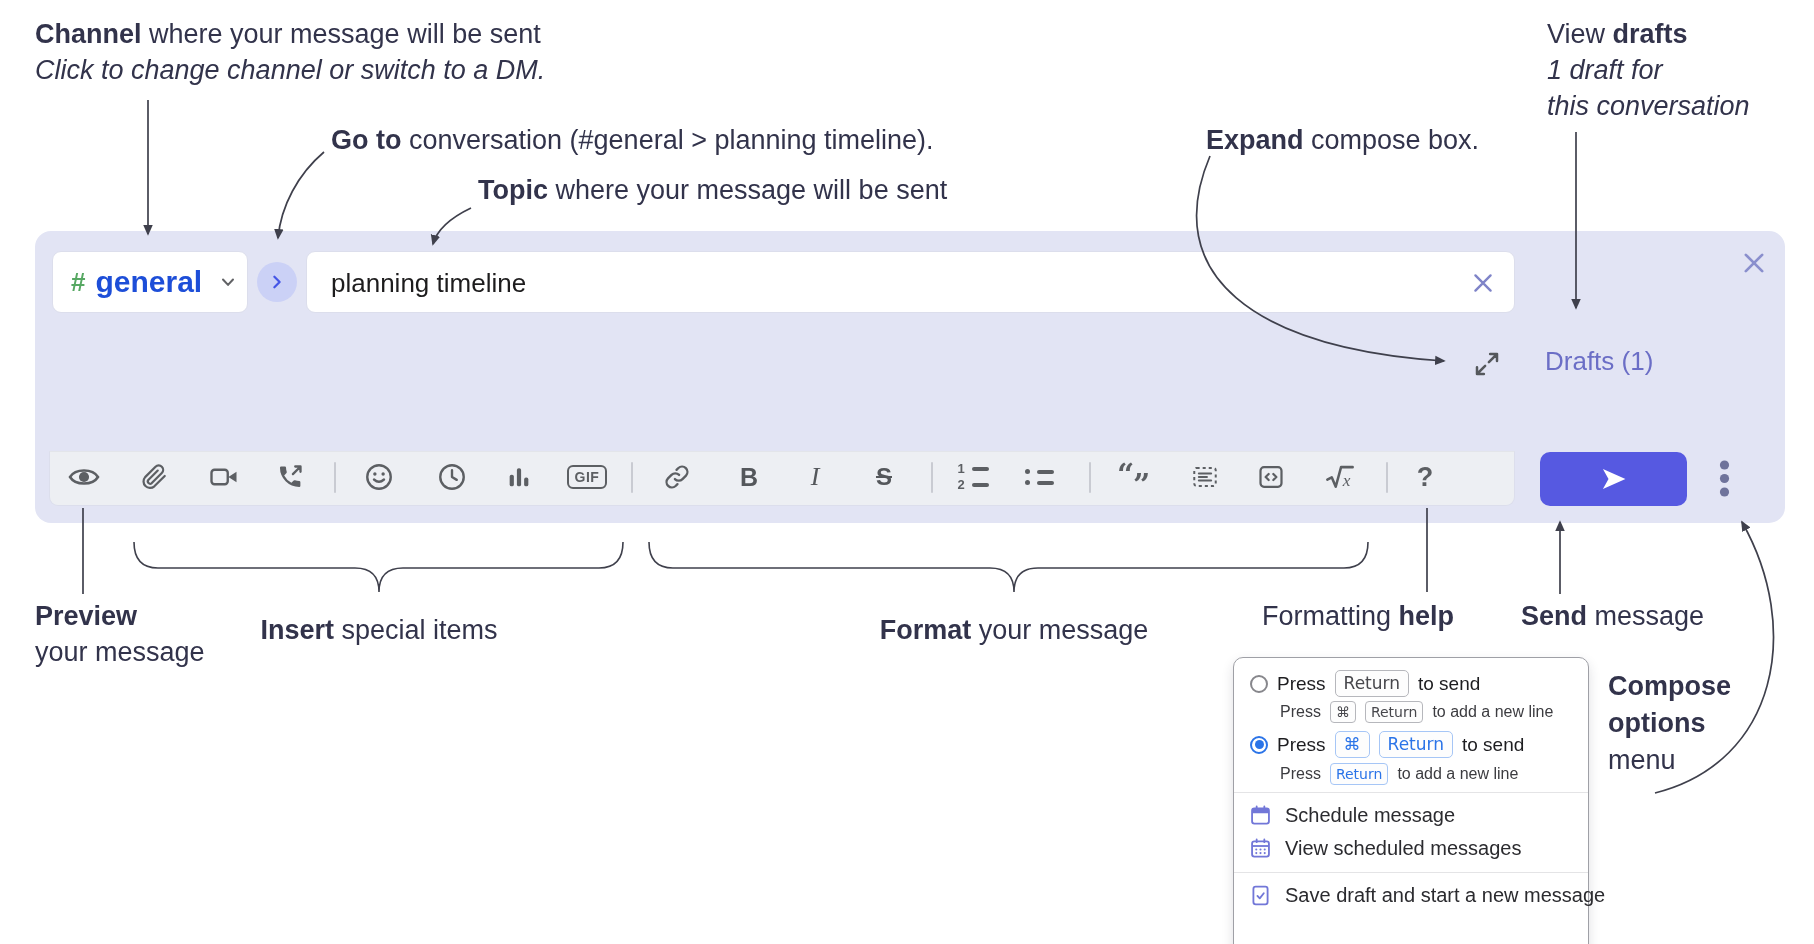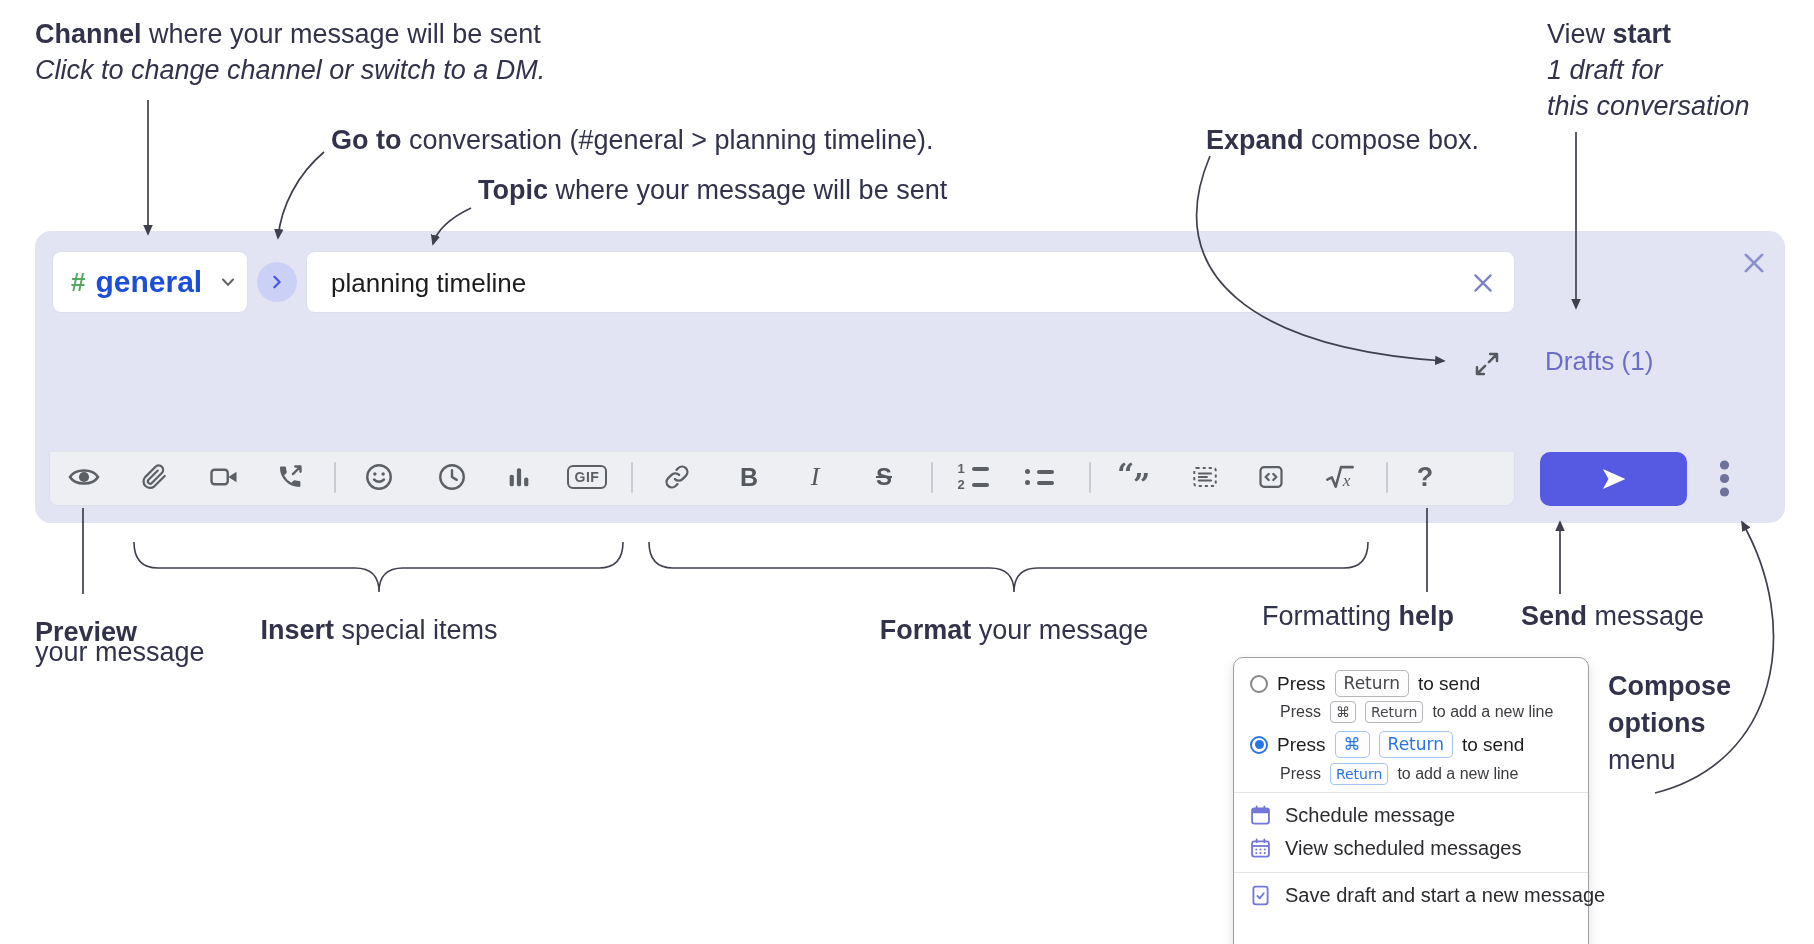--- a/index.html
+++ b/index.html
@@ -88,21 +88,21 @@
 
   <div class="ann" style="left:478px;top:172px;">
     <b>Topic</b><span> where your message will be sent</span>
   </div>
 
   <div class="ann" style="left:1206px;top:122px;">
     <b>Expand</b><span> compose box.</span>
   </div>
 
   <div class="ann" style="left:1547px;top:16px;">
-    <span>View </span><b>start</b>
+    <span>View </span><b>drafts</b>
   </div>
   <div class="ann it" style="left:1547px;top:52px;">
     <span>1 draft for</span>
   </div>
   <div class="ann it" style="left:1547px;top:88px;">
     <span>this conversation</span>
   </div>
 
   <div class="compose-bg"></div>
 
@@ -308,21 +308,21 @@
   <div class="abs" style="left:1714px;top:458px;width:20px;height:40px;display:flex;align-items:center;justify-content:center;">
     <span>
       <svg width="11" height="37" viewBox="0 0 11 37">
           <circle cx="5.5" cy="5" r="4.6" fill="#6f739b"></circle>
           <circle cx="5.5" cy="18.5" r="4.6" fill="#6f739b"></circle>
           <circle cx="5.5" cy="32" r="4.6" fill="#6f739b"></circle>
         </svg>
     </span>
   </div>
 
-  <div class="ann" style="left:35px;top:598px;margin-top:16px;">
+  <div class="ann" style="left:35px;top:598px;">
     <b>Preview</b>
   </div>
   <div class="ann" style="left:35px;top:634px;">
     <span>your message</span>
   </div>
 
   <div class="ann centerx" style="left:1014px;top:612px;">
     <b>Format</b><span> your message</span>
   </div>
 

